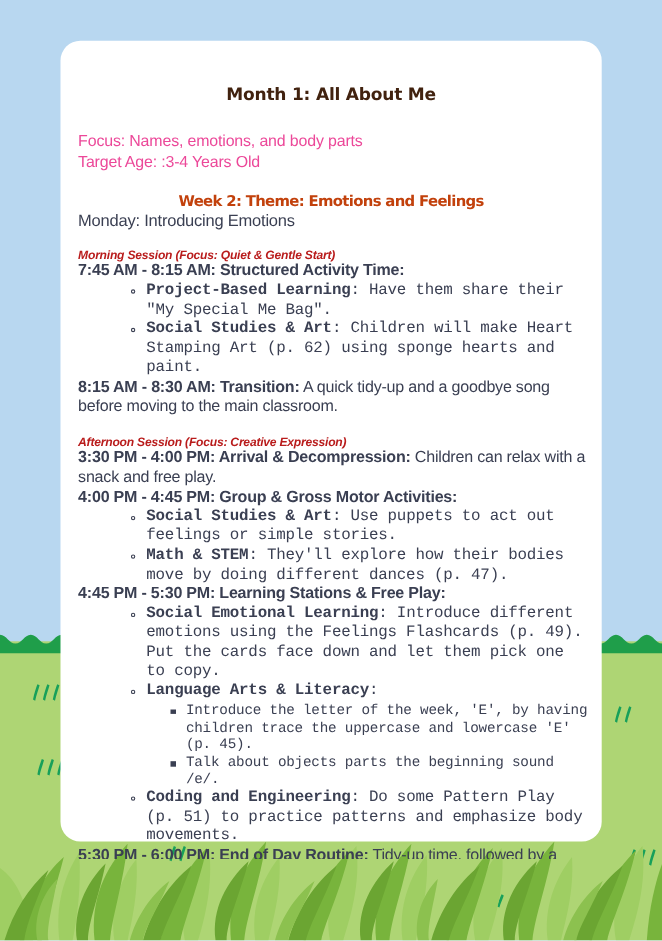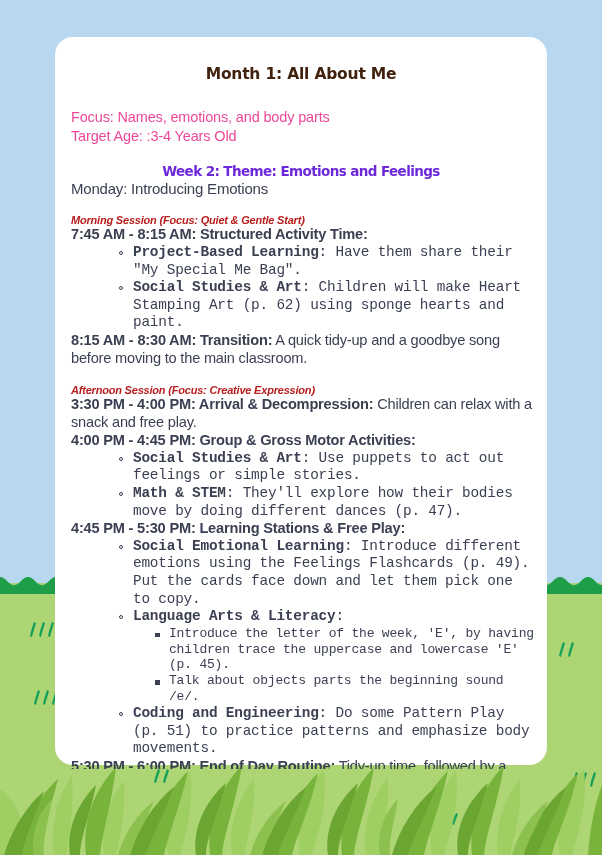--- a/index.html
+++ b/index.html
@@ -53,21 +53,21 @@
     width: 492px;
     height: 728px;
     background: #ffffff;
     border-radius: 18px;
     box-sizing: border-box;
     padding: 22px 10px 10px 10px;
   }
 
   .doc {
     position: absolute;
-    left: 0; top: 4px;
+    left: 0; top: 16px;
     width: 492px;
     height: 728px;
     box-sizing: border-box;
     padding: 24px 12px 0 12px;
     overflow: hidden;
   }
 
   .title {
     text-align: center;
     font-family: "DejaVu Sans", sans-serif;
@@ -84,21 +84,21 @@
     line-height: 1.18;
     margin: 0 0 2px 4px;
     letter-spacing: -0.15px;
   }
 
   .week-head {
     text-align: center;
     font-family: "DejaVu Sans", sans-serif;
     font-weight: bold;
     font-size: 13.5px;
-    color: #6d28d9;
+    color: #c2410c;
     letter-spacing: -0.6px;
     margin: 18px 0 0 0;
   }
 
   .day-head {
     font-size: 15px;
     font-weight: normal;
     color: #3a3f52;
     letter-spacing: -0.2px;
     margin: 1px 0 0 4px;

